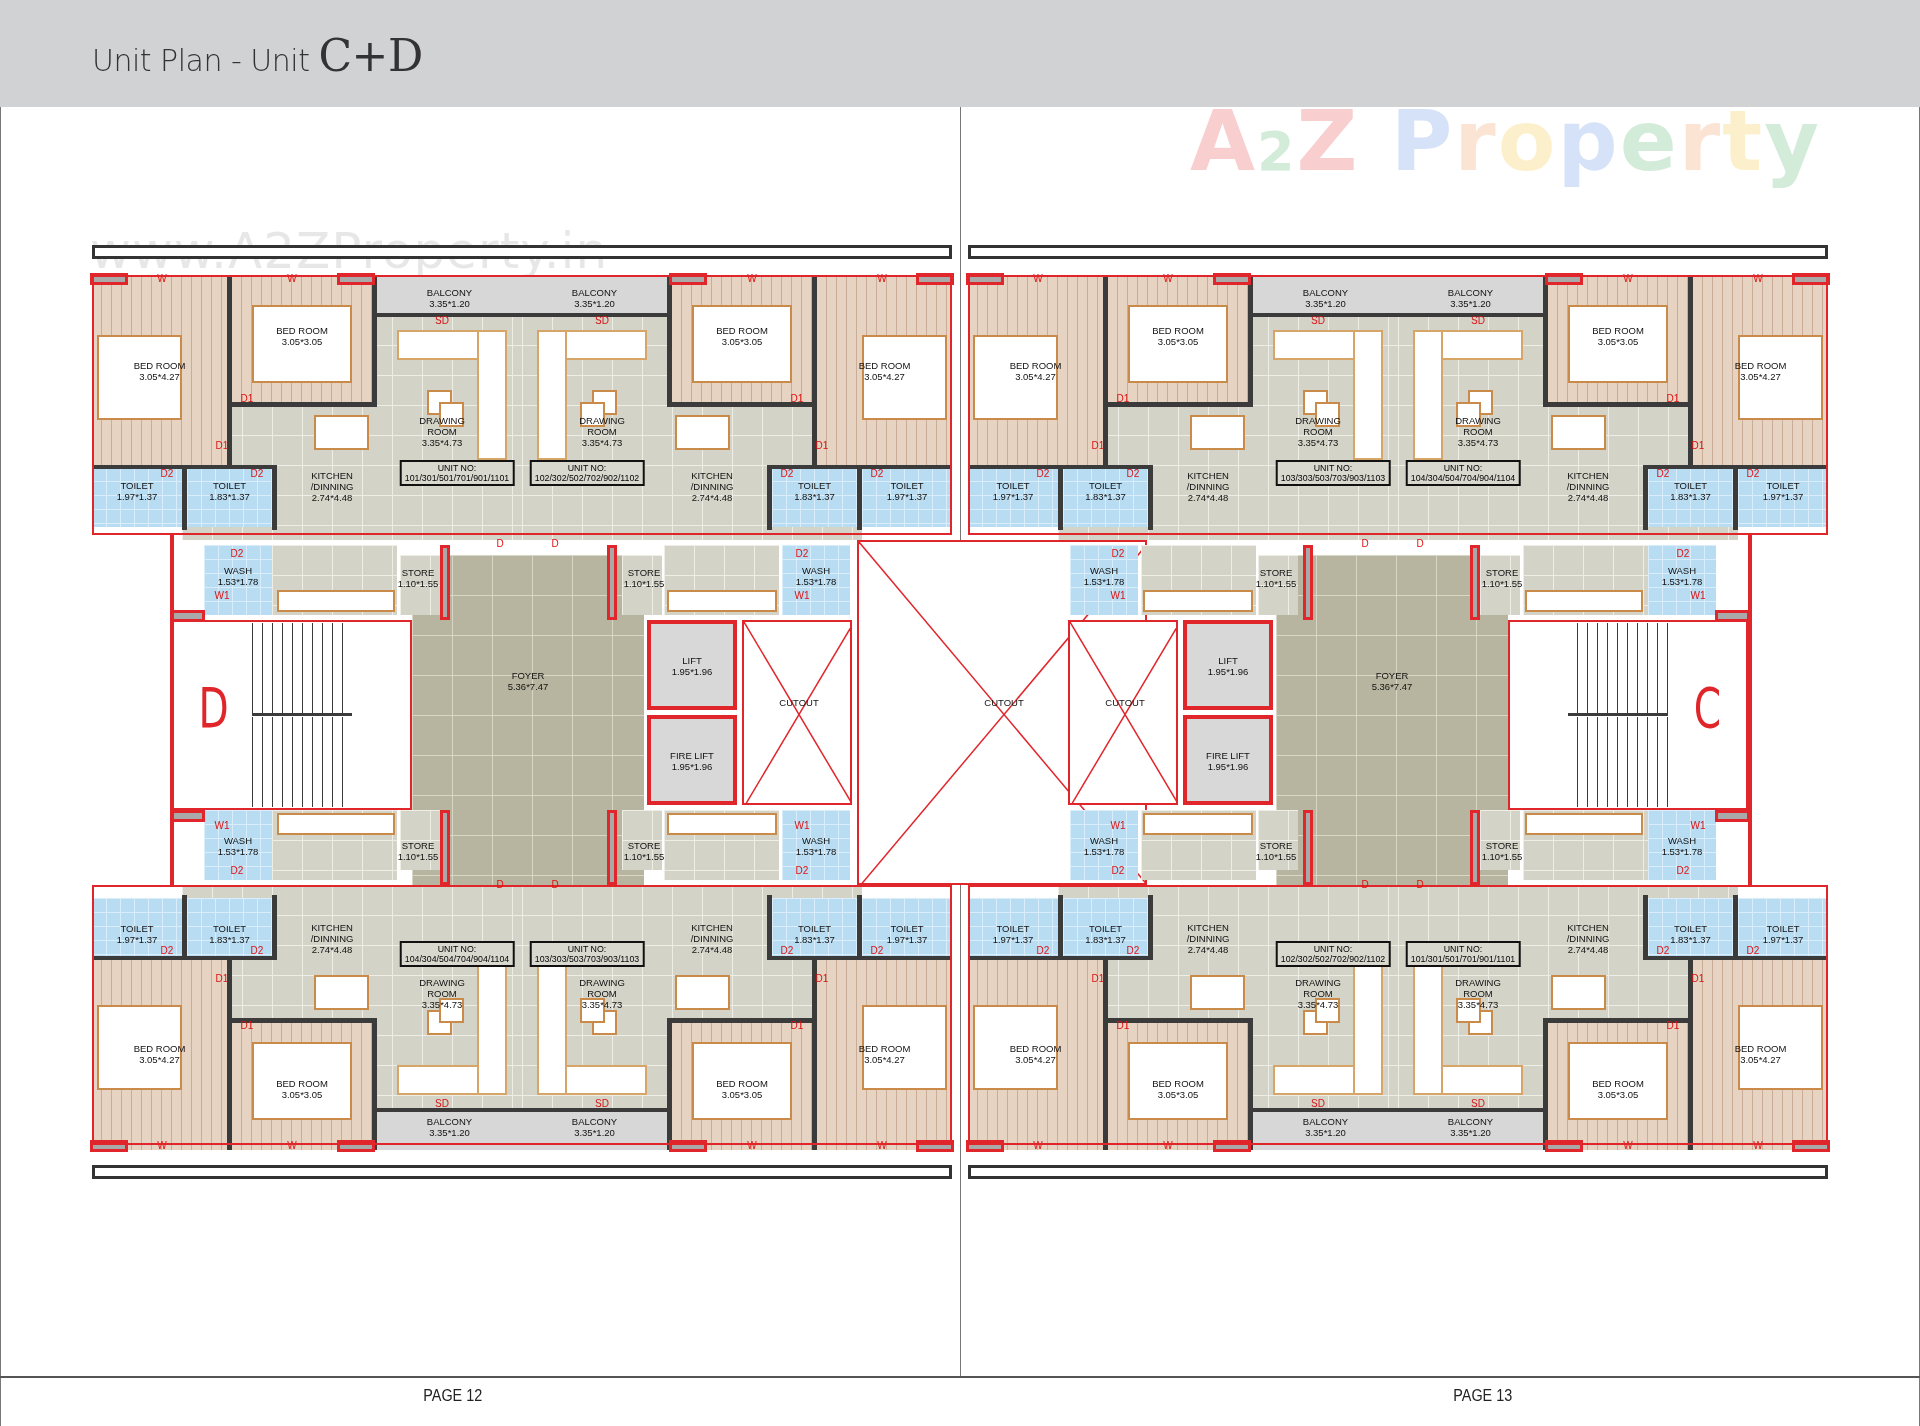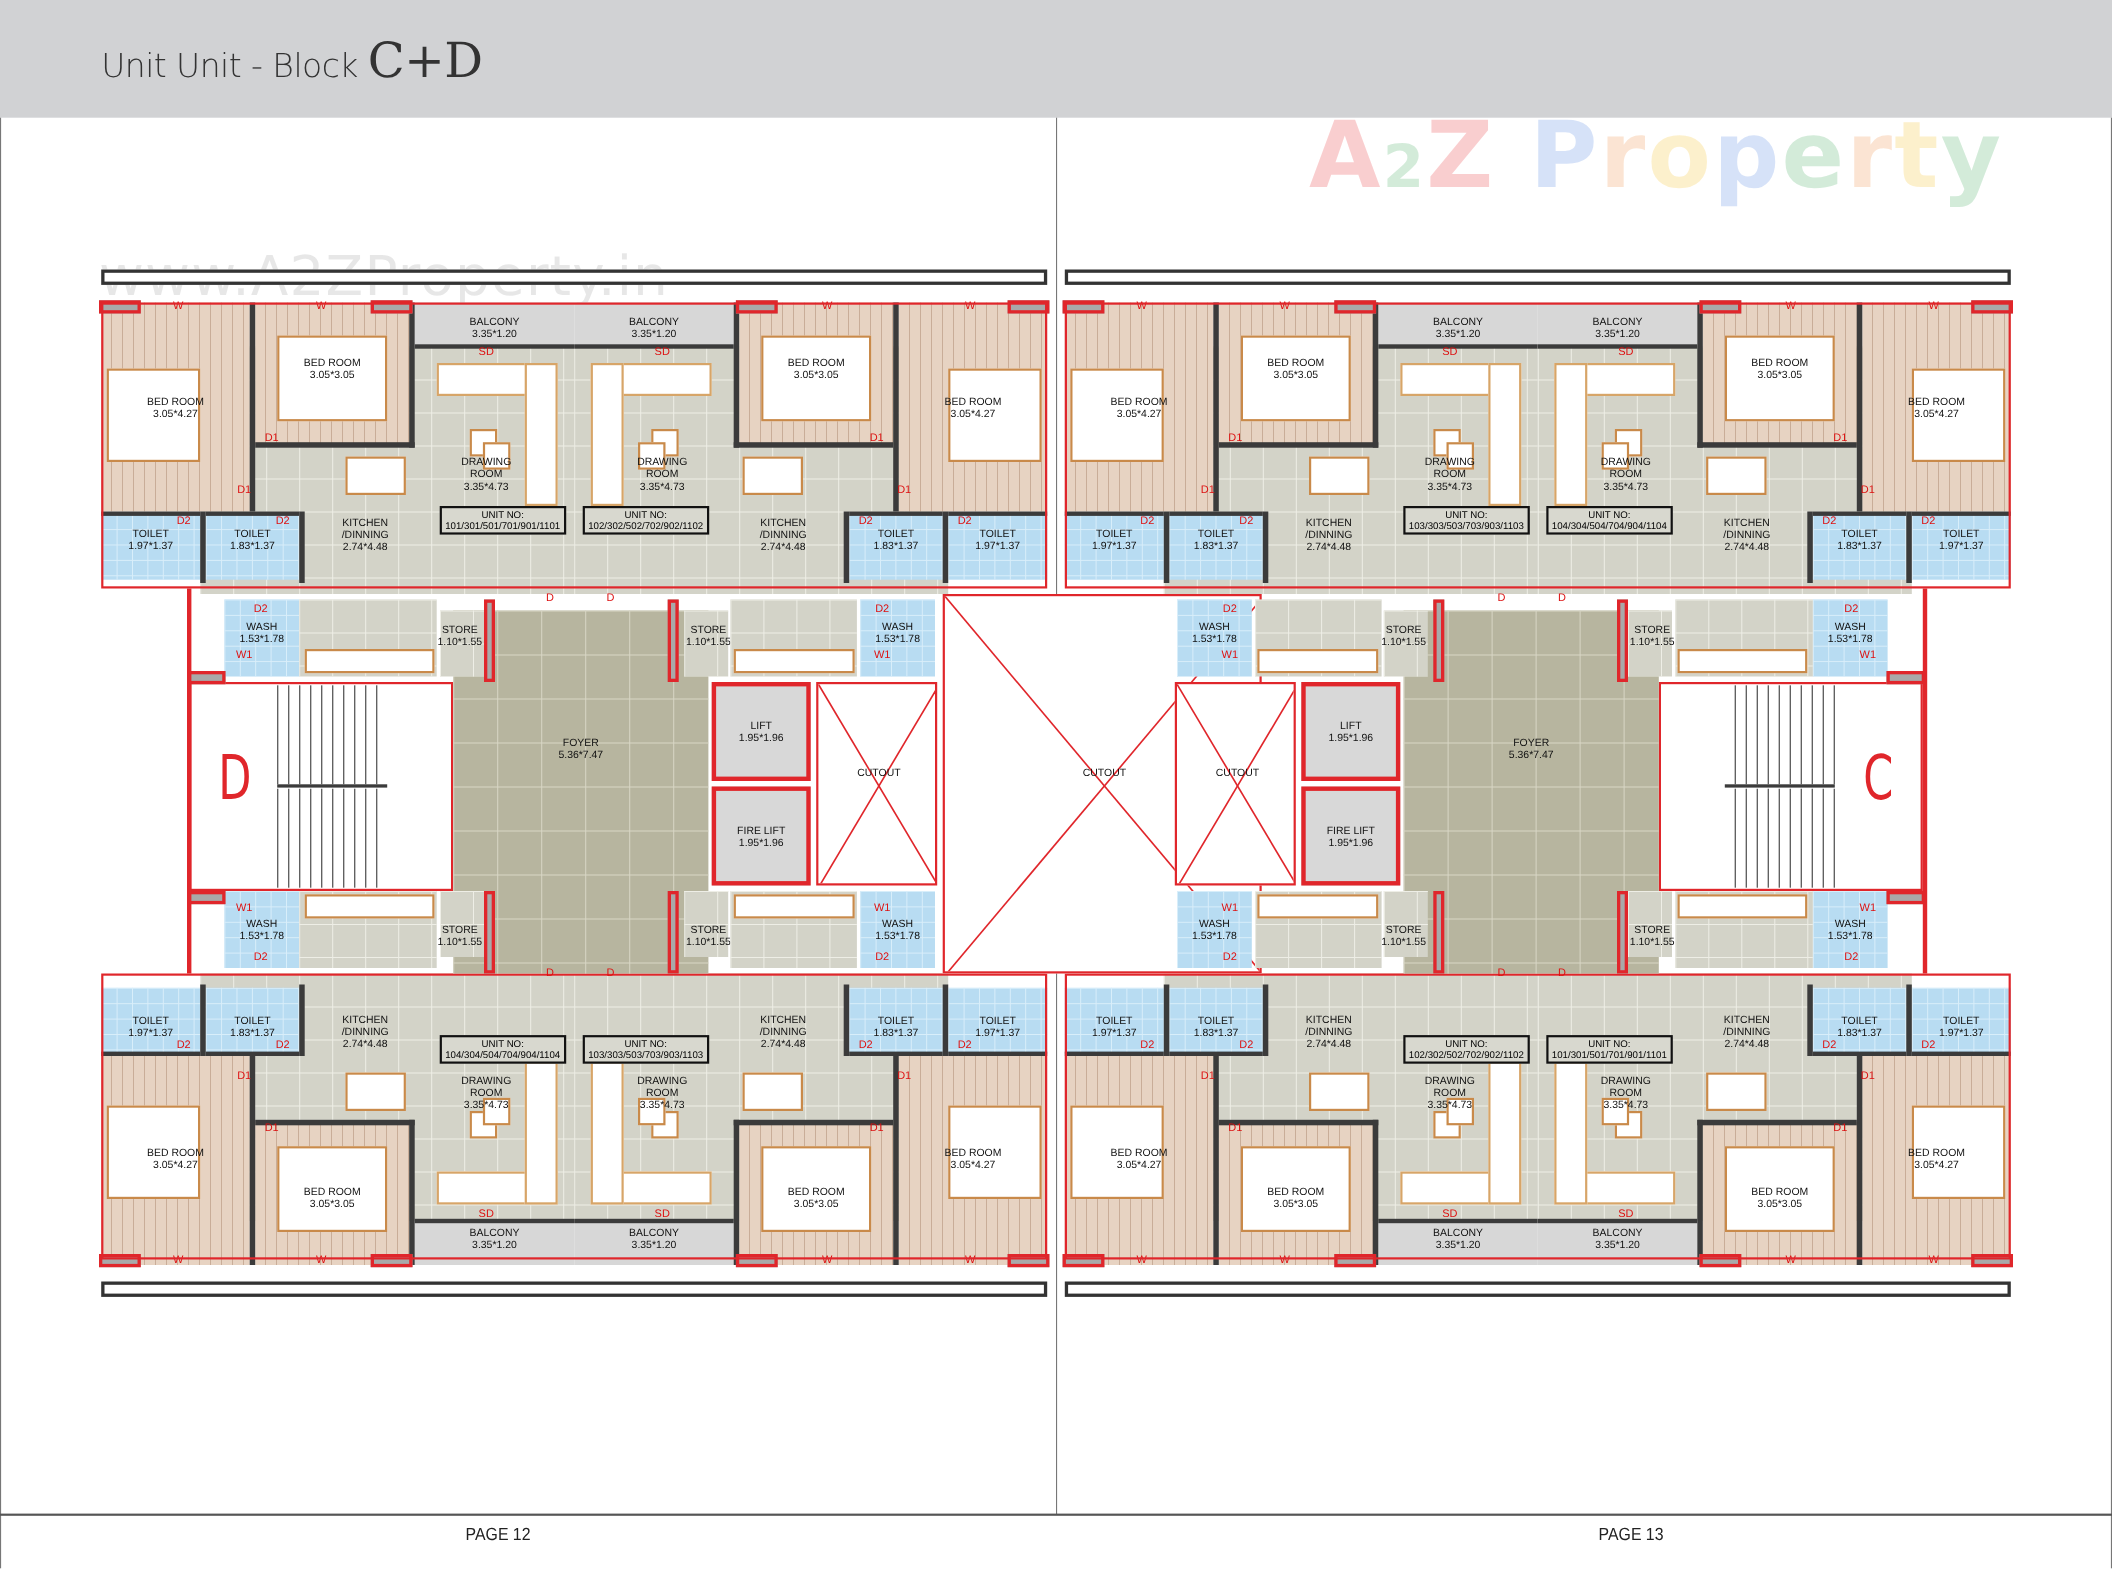--- a/index.html
+++ b/index.html
@@ -36,21 +36,21 @@
   .sofa{position:absolute;border:2px solid #d7a568;background:#fff;}
   .blockletter{position:absolute;font-size:56px;color:#e0262b;font-family:"DejaVu Sans",sans-serif;transform:scaleX(0.7);}
   .updn{position:absolute;font-size:15px;color:#111;font-family:"DejaVu Sans",sans-serif;transform:scaleX(0.7);}
   svg{position:absolute;overflow:visible;}
 </style>
 </head>
 <body>
 
 <div class="hdr">
   <div class="hdr-title">
-    <span>Unit Unit - Block</span>
+    <span>Unit Plan - Unit</span>
     <span class="big">C+D</span>
   </div>
 </div>
 
 <div class="foot-edge-l"></div>
 <div class="foot-edge-r"></div>
 <div class="page-div"></div>
 
 <div class="wm-logo" id="wmlogo"><span style="color: rgb(232, 38, 43);">A</span><span style="color: rgb(58, 167, 87); font-size: 54px;">2</span><span style="color: rgb(232, 38, 43);">Z</span><span> </span><span style="color: rgb(74, 127, 224);">P</span><span style="color: rgb(240, 138, 60);">r</span><span style="color: rgb(246, 189, 27);">o</span><span style="color: rgb(74, 127, 224);">p</span><span style="color: rgb(58, 167, 87);">e</span><span style="color: rgb(240, 138, 60);">r</span><span style="color: rgb(246, 189, 27);">t</span><span style="color: rgb(58, 167, 87);">y</span></div>
 <div class="wm-url">www.A2ZProperty.in</div>

